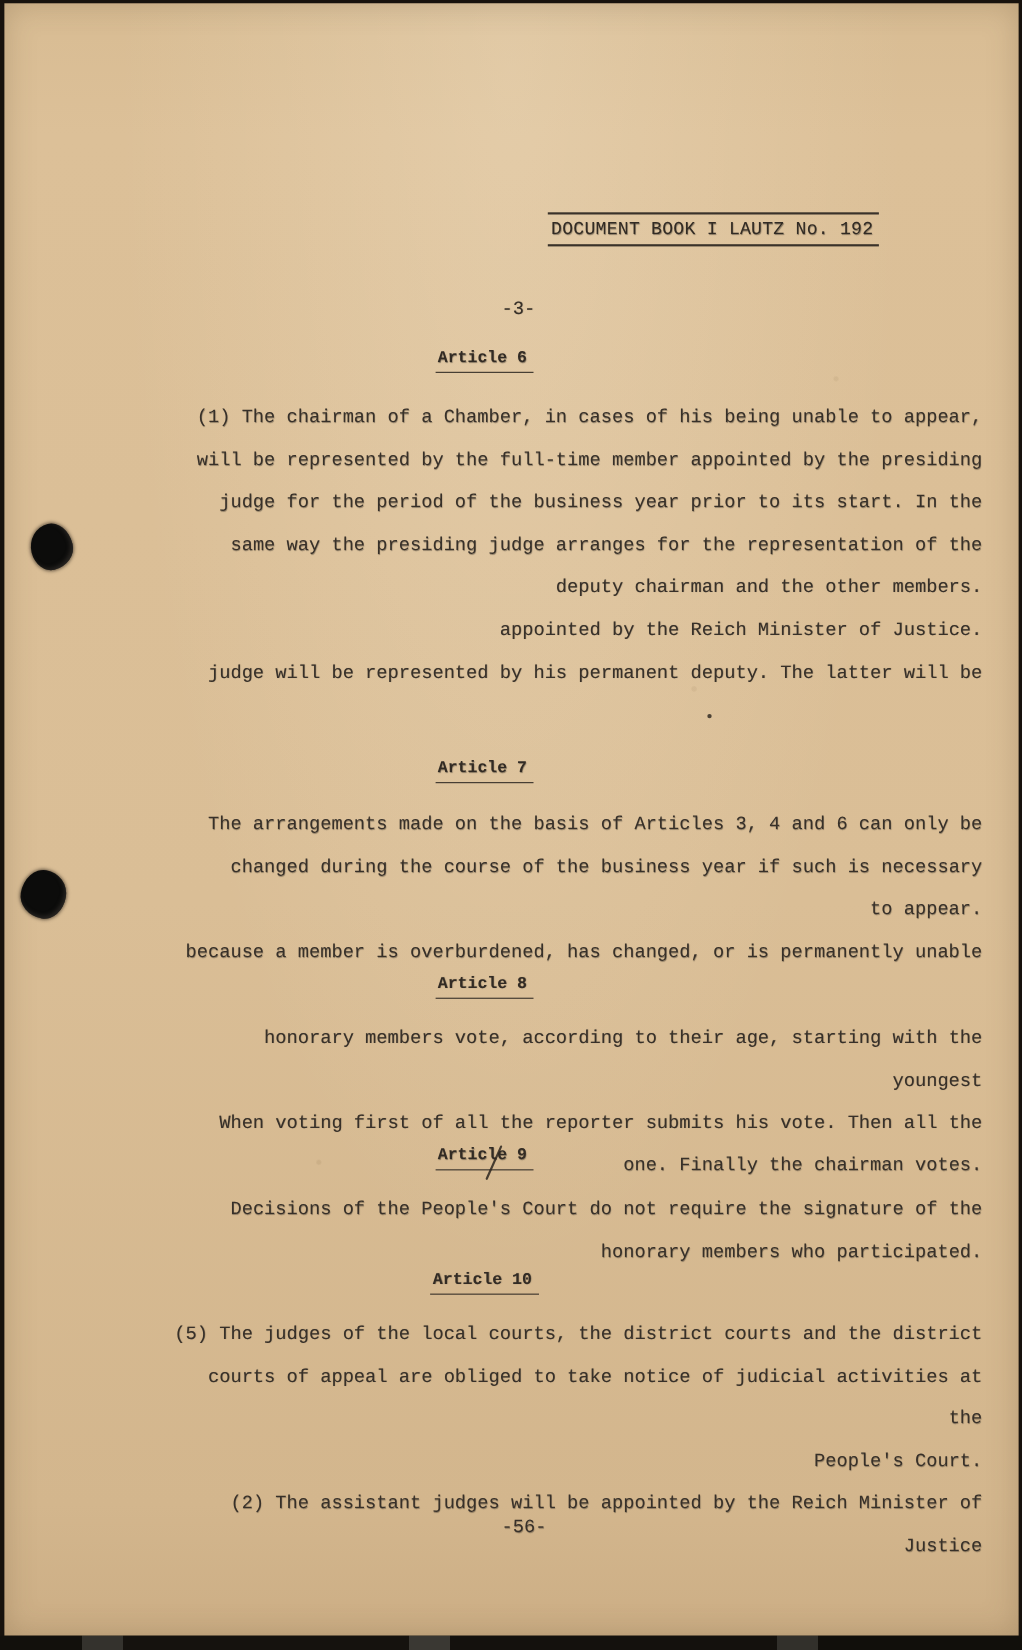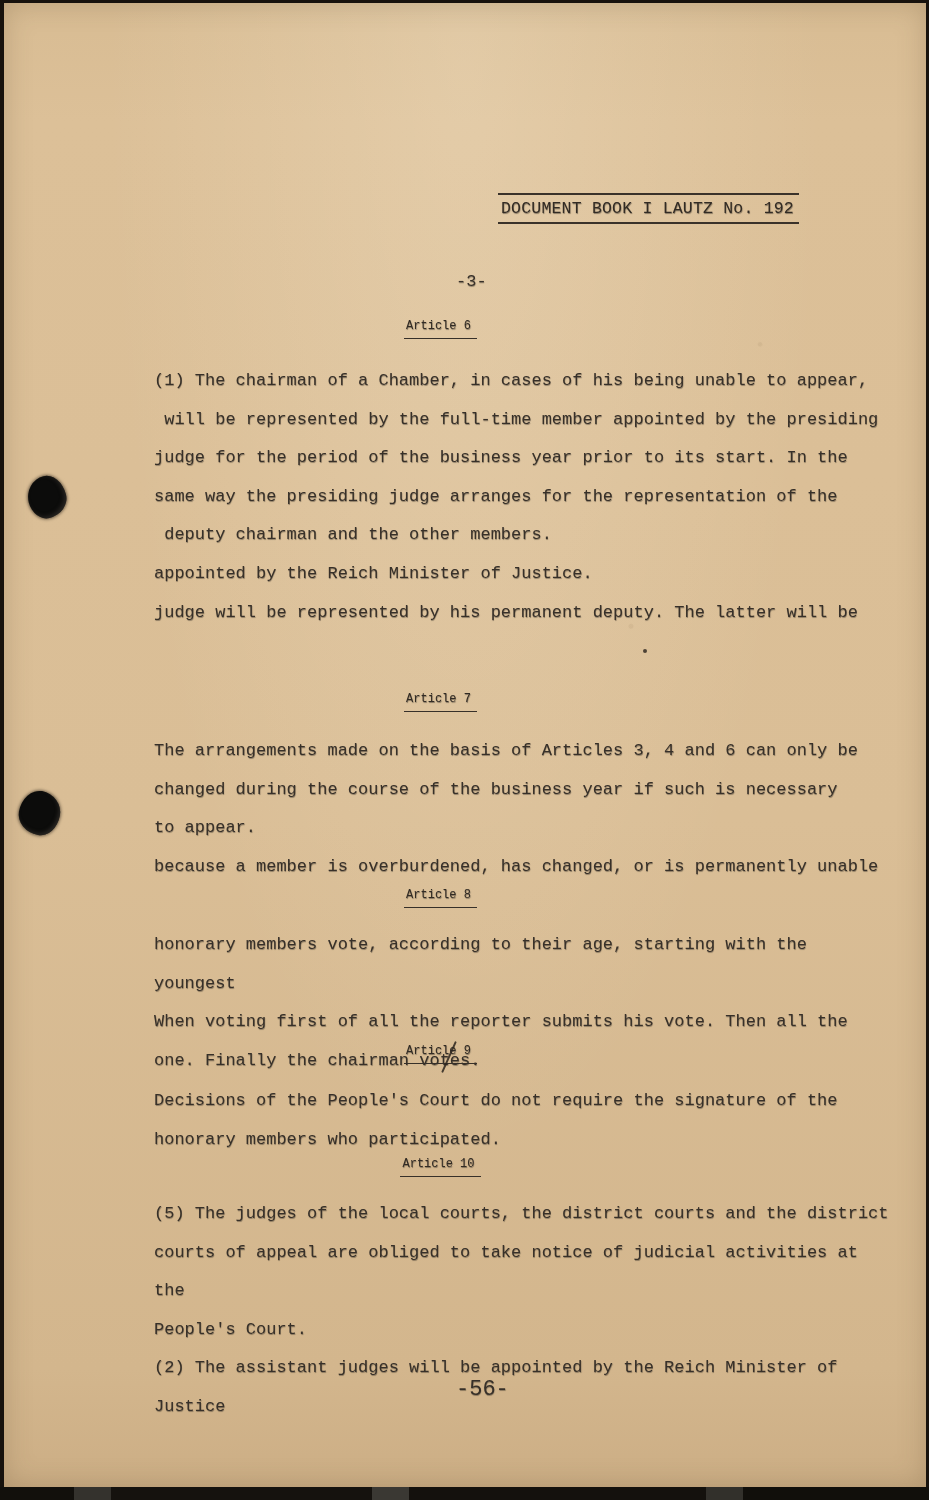--- a/index.html
+++ b/index.html
@@ -12,40 +12,40 @@
   .paper{
     position:absolute;left:4px;top:3px;right:3px;bottom:13px;
     background:
       radial-gradient(ellipse at 50% 4%, rgba(255,246,226,0.22), rgba(255,246,226,0) 55%),
       radial-gradient(circle at 68% 42%, rgba(125,98,60,0.10) 0 2px, rgba(125,98,60,0) 3px),
       radial-gradient(circle at 31% 71%, rgba(125,98,60,0.12) 0 1.5px, rgba(125,98,60,0) 3px),
       radial-gradient(circle at 82% 23%, rgba(125,98,60,0.10) 0 1.5px, rgba(125,98,60,0) 3px),
       linear-gradient(180deg,#d8bc93 0%,#dcc098 8%,#dabe96 55%,#d3b68d 92%,#ccae85 100%);
     box-shadow:inset 0 0 28px rgba(90,70,45,0.25);
   }
-  .ink{color:#373029;text-shadow:0.4px 0.6px 0.7px rgba(55,48,41,0.45);}
+  .ink{color:#373029;text-shadow:0.4px 0.6px 0.7px rgba(55,48,41,0.45);text-align:right;}
   .tline{font-size:17px;line-height:38.6px;white-space:pre-wrap;}
 
   
   .header-stamp{
     position:absolute;left:494px;top:190px;
     font-size:16.5px;line-height:24px;letter-spacing:0.2px;
     border-top:2px solid #3a322a;border-bottom:2px solid #3a322a;
     padding:2px 5px 1px 3px;color:#322b24;
     text-shadow:0.5px 0.7px 0.8px rgba(50,43,36,0.5);
   }
   .pageno-top{position:absolute;left:452px;top:260px;font-size:17px;}
-  .pageno-bottom{position:absolute;left:452px;top:1368px;font-size:22px;}
+  .pageno-bottom{position:absolute;left:452px;top:1368px;font-size:17px;}
 
   .sec{position:absolute;left:0;width:929px;}
   .sec-0{top:313px;} .sec-1{top:686px;} .sec-2{top:882px;}
   .sec-3{top:1038px;} .sec-4{top:1151px;}
   .sec h2{
     display:table;margin:0 auto;transform:translateX(-28px);
-    font-size:12px;font-weight:normal;line-height:20px;
+    font-size:15px;font-weight:bold;line-height:20px;
     border-bottom:1.6px solid #373029;padding:0 6px 2px 2px;
     color:#322b24;text-shadow:0.5px 0.6px 0.8px rgba(50,43,36,0.5);
   }
   .sec .lines{padding-left:150px;padding-right:40px;}
   .sec-0 .lines{margin-top:23px;}
   .sec-1 .lines{margin-top:20px;}
   .sec-2 .lines{margin-top:18px;}
   .sec-3 .lines{margin-top:18px;}
   .sec-4 .lines{margin-top:18px;}
 

